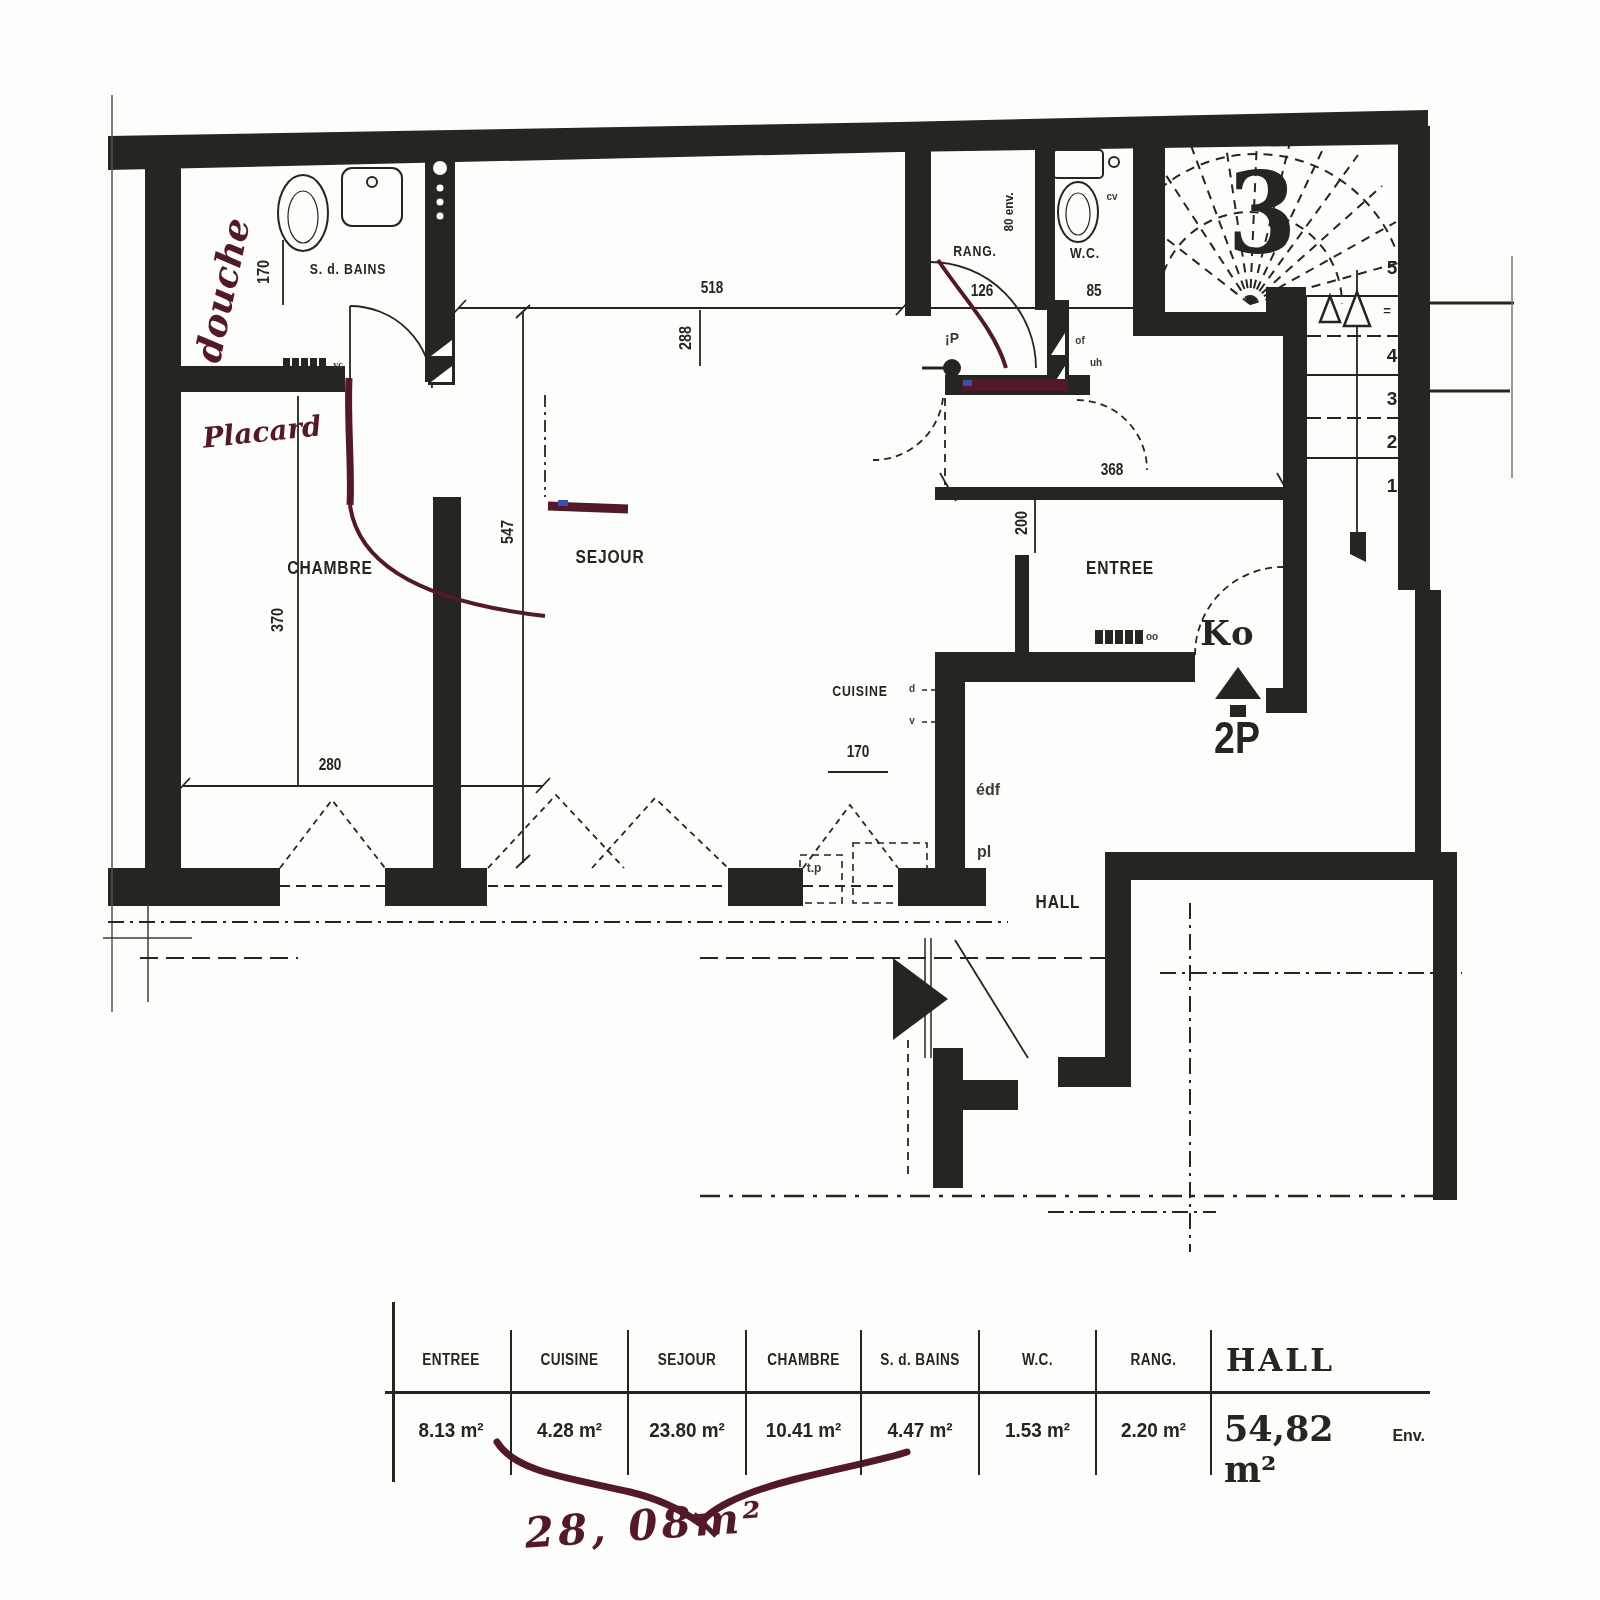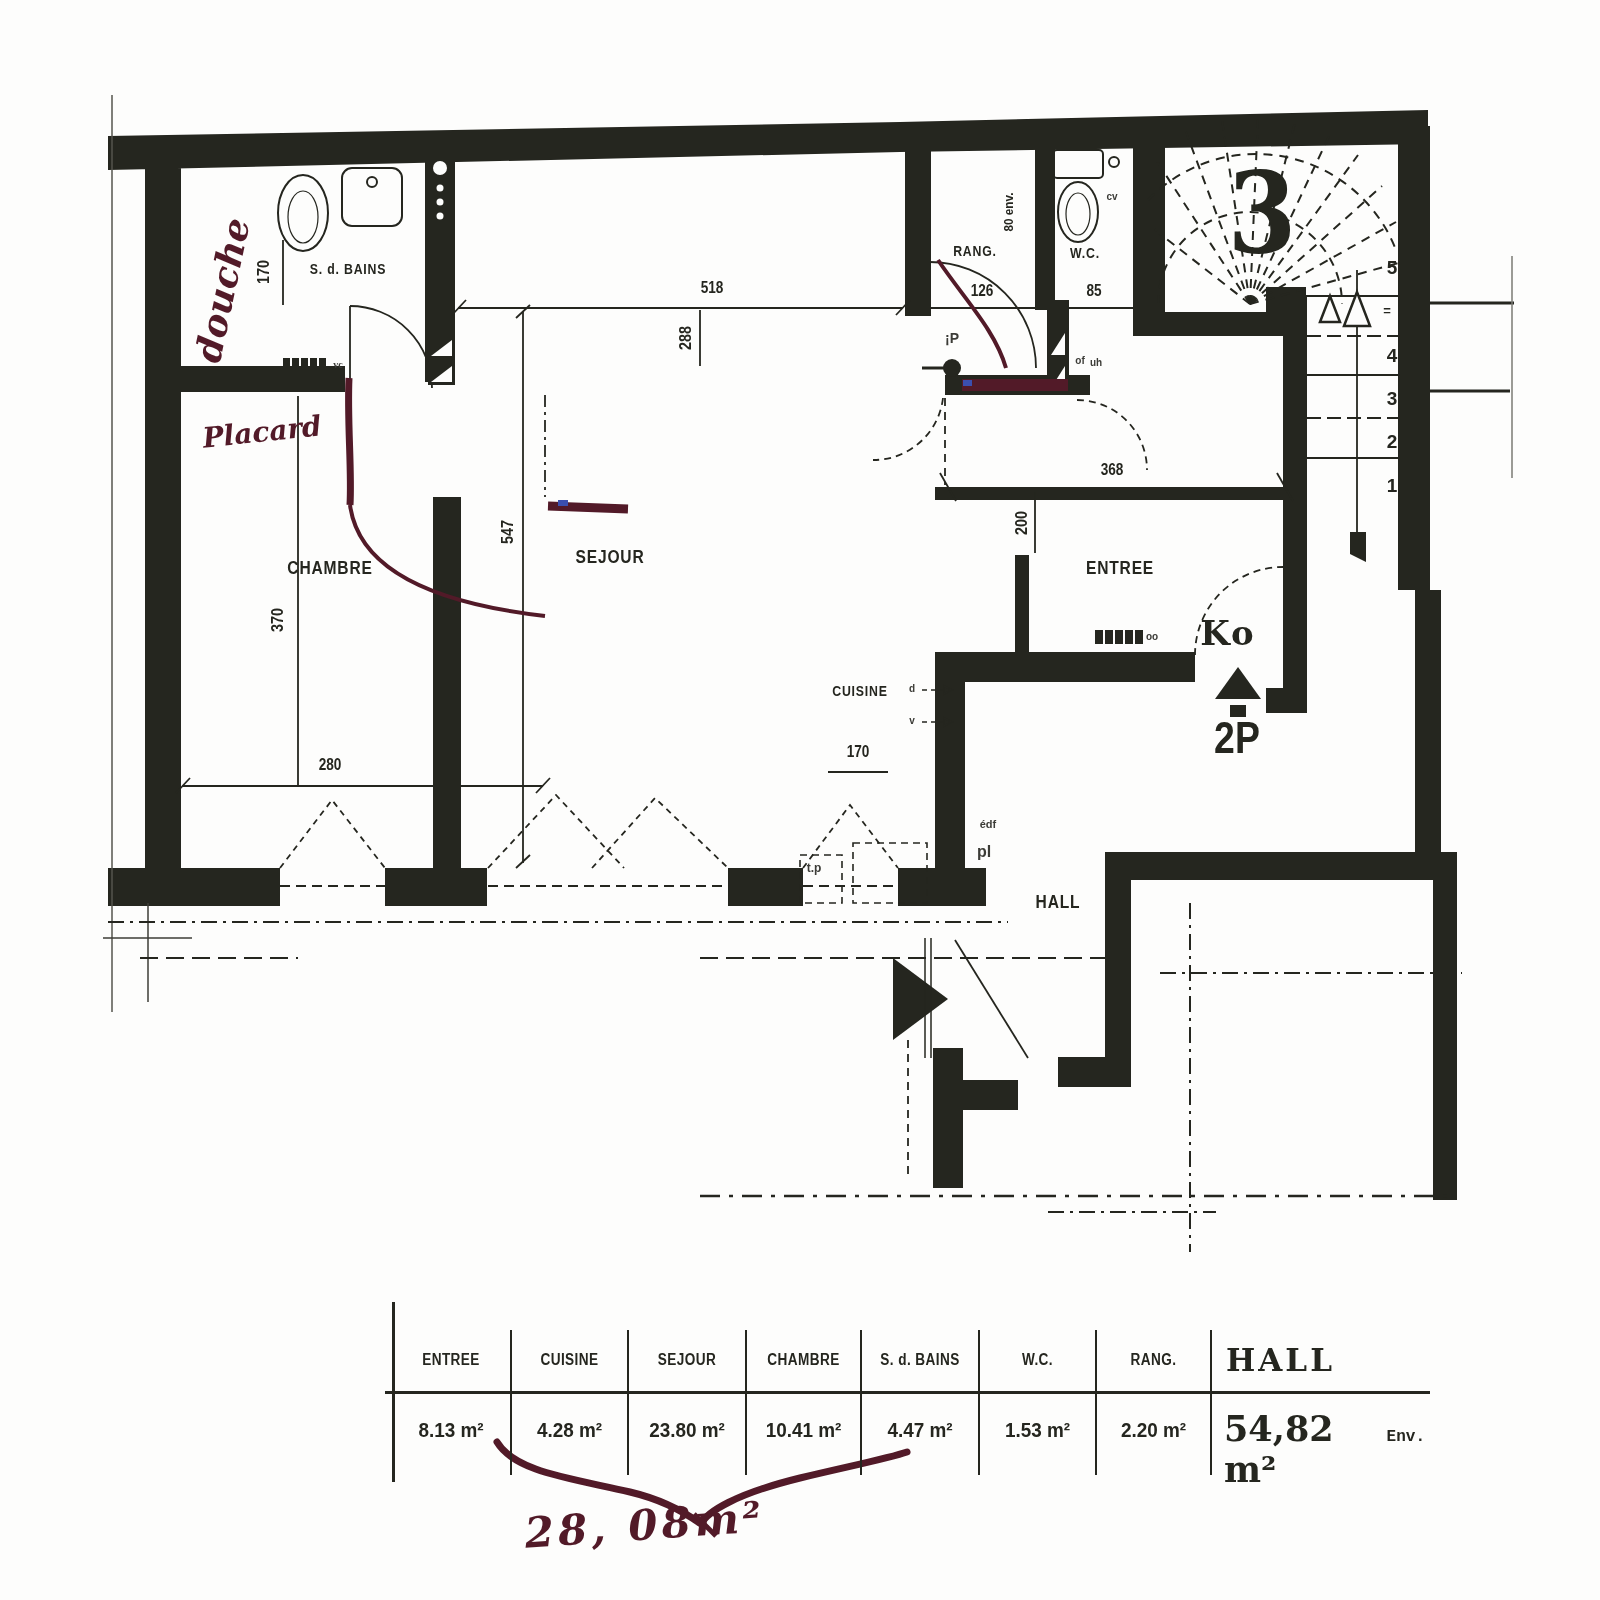--- a/index.html
+++ b/index.html
@@ -29,21 +29,21 @@
   #areas{position:absolute;left:392px;top:1330px;width:1033px;height:145px;display:flex;}
   .tcol{box-sizing:border-box;border-left:2.5px solid #25261f;height:145px;}
   .tcol .th{height:60px;display:flex;align-items:center;justify-content:center;
             font-weight:700;font-size:16px;letter-spacing:0.5px;transform:scaleX(0.85);}
   .tcol .td{height:80px;display:flex;align-items:center;justify-content:center;
             font-weight:600;font-size:21px;transform:scaleX(0.9);}
   .tcol.total .th{font-family:"DejaVu Serif",serif;font-size:31px;font-weight:800;
                   letter-spacing:3px;transform:none;justify-content:flex-start;padding-left:14px;}
   .tcol.total .td{font-family:"DejaVu Serif",serif;font-size:35px;font-weight:800;transform:none;
                   justify-content:flex-start;padding-left:12px;align-items:baseline;padding-top:18px;height:62px;}
-  .tcol.total .env{font-family:Liberation Mono, monospace;font-size:16px;font-weight:600;margin-left:10px;}
+  .tcol.total .env{font-family:Liberation Sans, sans-serif;font-size:16px;font-weight:600;margin-left:10px;}
   #tsep{position:absolute;left:385px;top:1391px;width:1045px;height:2.5px;background:#25261f;}
   #tedge{position:absolute;left:392px;top:1302px;width:2.5px;height:180px;background:#25261f;}
 </style>
 </head>
 <body>
 
 <div id="page">
 
 <svg width="1600" height="1600" viewBox="0 0 1600 1600">
 
@@ -268,26 +268,26 @@
     <polygon points="12,34 58,34 35,2" fill="#25261f"></polygon>
     <rect x="27" y="40" width="16" height="12" fill="#25261f"></rect>
   </svg>
   <div class="twoP" style="left:1237px;top:738px;">2P</div>
 
   <div class="hand douche" style="left:222px;top:290px;">douche</div>
   <div class="hand placard" style="left:262px;top:432px;">Placard</div>
   <div class="hand areasum" style="left:645px;top:1525px;">28, 08m²</div>
 
   <div class="tiny" style="left:338px;top:364px;font-family:Liberation Serif, serif;">vc</div>
-  <div class="tiny" style="left:988px;top:824px;font-size:11px;">édf</div>
+  <div class="tiny" style="left:988px;top:790px;font-size:16px;">édf</div>
   <div class="tiny" style="left:984px;top:852px;font-size:16px;">pl</div>
   <div class="tiny" style="left:1112px;top:196px;">cv</div>
   <div class="tiny" style="left:1152px;top:636px;">oo</div>
   <div class="tiny" style="left:952px;top:338px;font-size:14px;">¡P</div>
-  <div class="tiny" style="left:1080px;top:360px;">of</div>
+  <div class="tiny" style="left:1080px;top:340px;">of</div>
   <div class="tiny" style="left:1096px;top:362px;text-align:right;">uh</div>
   <div class="tiny" style="left:800px;top:868px;font-size:12px;margin-left:14px;">t.p</div>
   <div class="tiny" style="left:912px;top:688px;">d</div>
   <div class="tiny" style="left:912px;top:720px;">v</div>
 
   <div id="tedge"></div>
   <div id="areas">
     <div class="tcol" style="width:118px;border-left:none;">
       <div class="th">ENTREE</div>
       <div class="td">8.13 m²</div>

